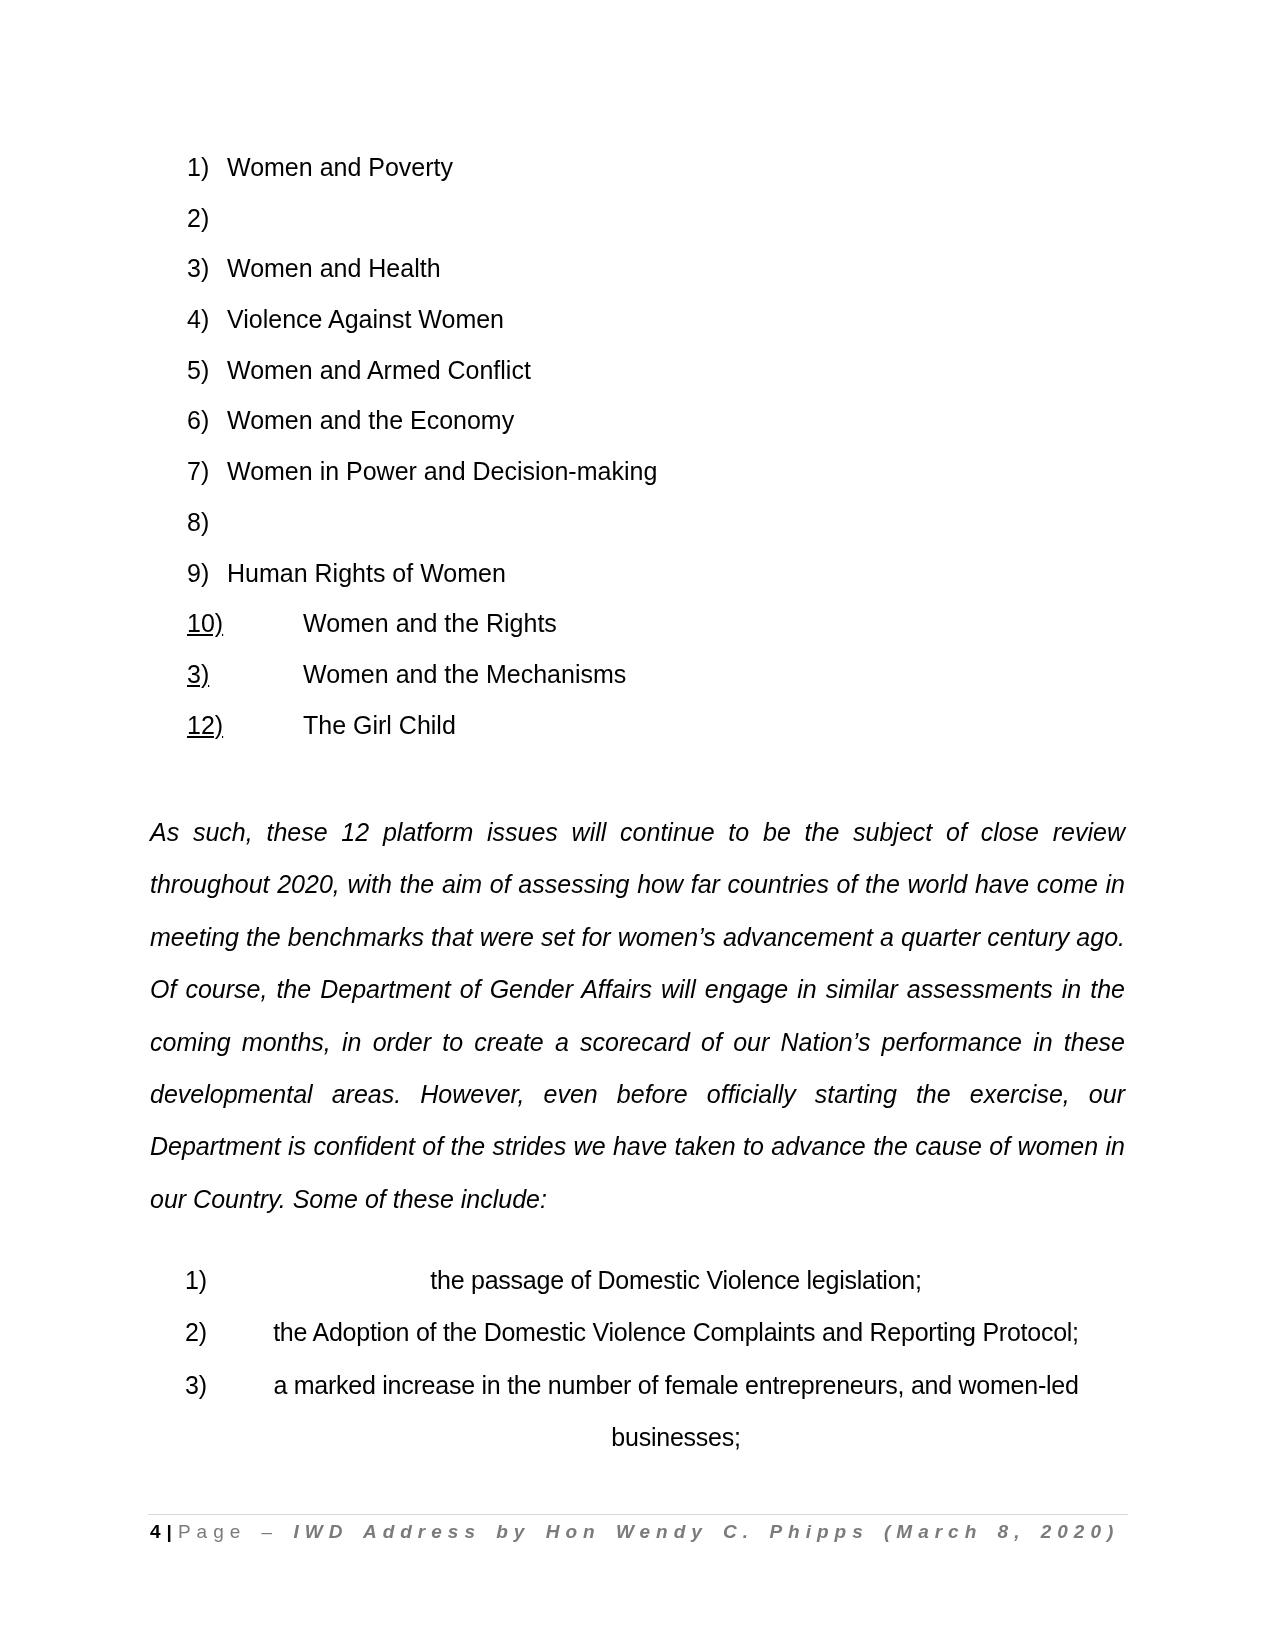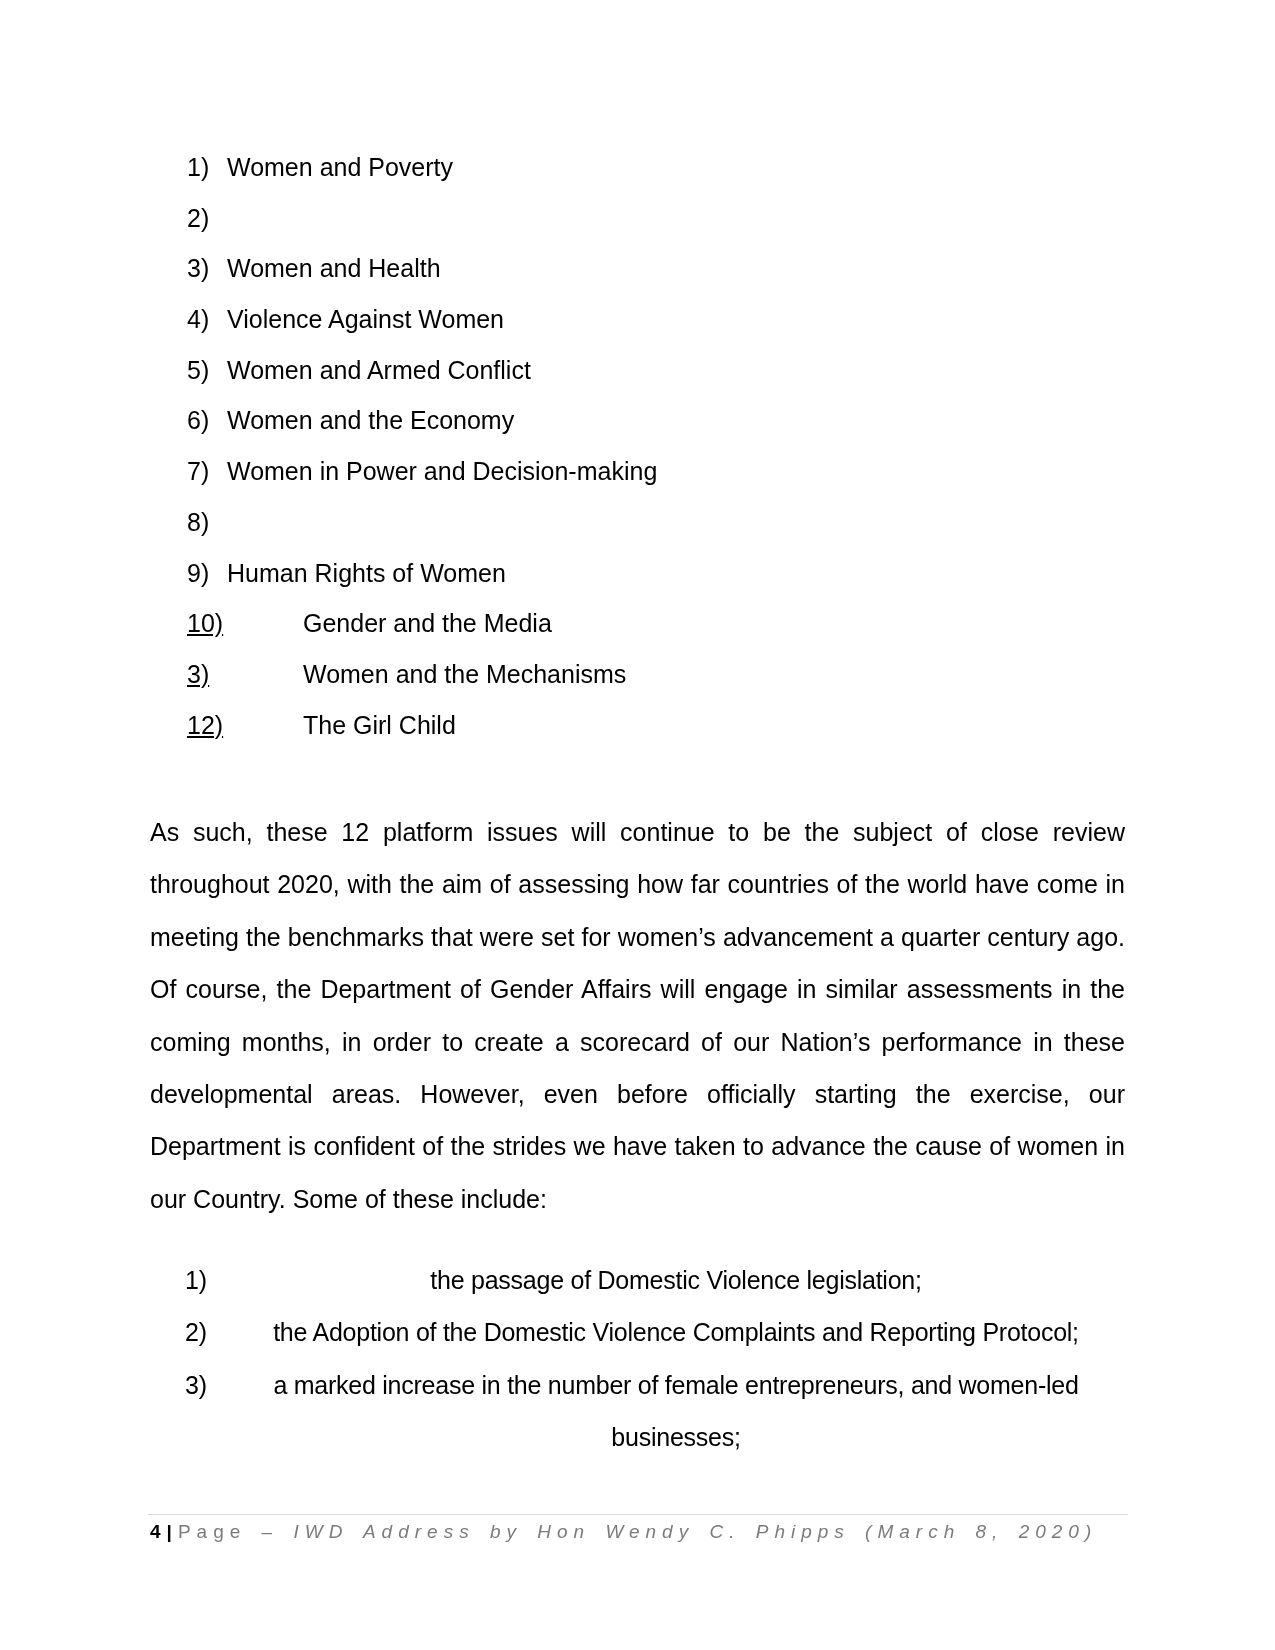--- a/index.html
+++ b/index.html
@@ -41,20 +41,21 @@
 
   
   .body-paragraph {
     position: absolute;
     left: 150px;
     top: 806px;
     width: 975px;
     font-size: 25px;
     line-height: 52.4px;
     text-align: justify;
+    font-style: italic;
   }
 
   
   .bottom-list {
     position: absolute;
     left: 150px;
     top: 1254px;
     width: 975px;
     list-style: none;
     margin: 0; padding: 0;
@@ -93,20 +94,21 @@
   .page-footer .pgnum {
     color: #000000;
     font-weight: bold;
   }
   .page-footer .pipe {
     color: #000000;
     font-weight: bold;
   }
   .page-footer .ftitle {
     font-style: italic;
+    font-weight: bold;
   }
 </style>
 </head>
 <body>
 
 <div class="page">
 
   <ol class="top-list">
     <li>
       <span class="num">1)</span>
@@ -137,21 +139,21 @@
     </li>
     <li>
       <span class="num">8)</span>
     </li>
     <li>
       <span class="num">9)</span>
       <span class="txt">Human Rights of Women</span>
     </li>
     <li class="wide">
       <span class="num">10)</span>
-      <span class="txt">Gender and the Media</span>
+      <span class="txt">Women and the Rights</span>
     </li>
     <li class="wide">
       <span class="num">3)</span>
       <span class="txt">Women and the Mechanisms</span>
     </li>
     <li class="wide">
       <span class="num">12)</span>
       <span class="txt">The Girl Child</span>
     </li>
   </ol>

